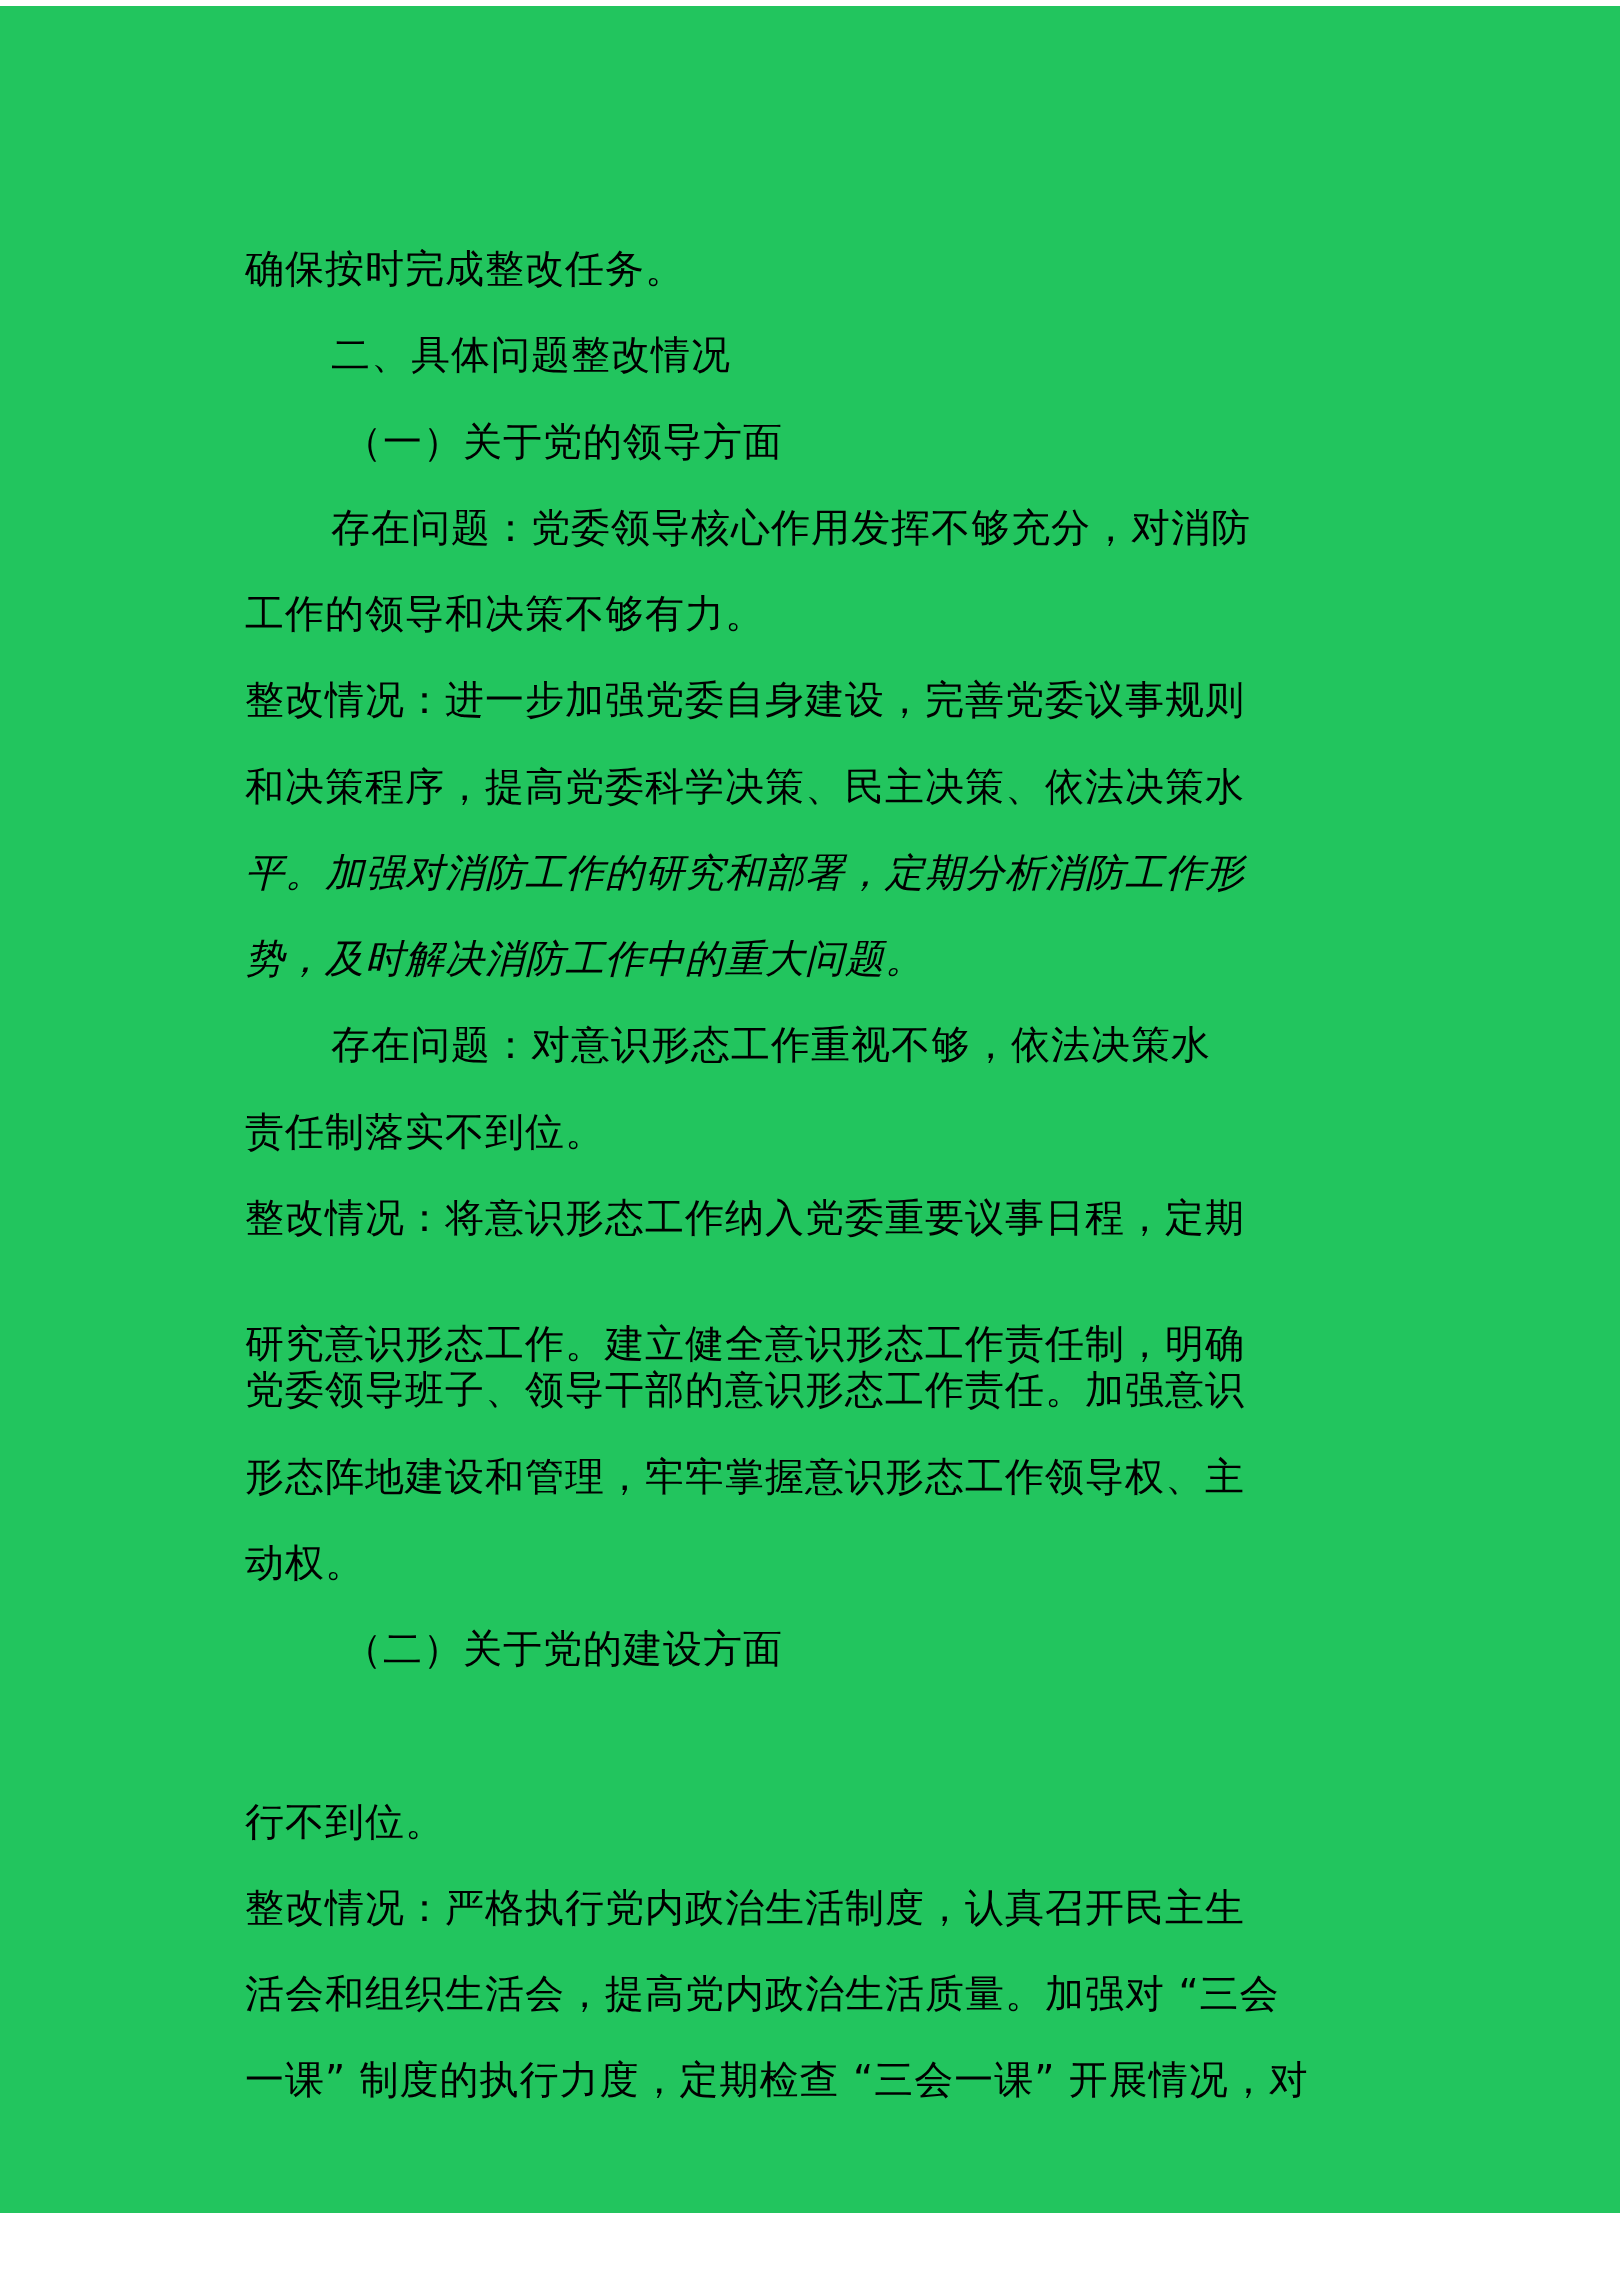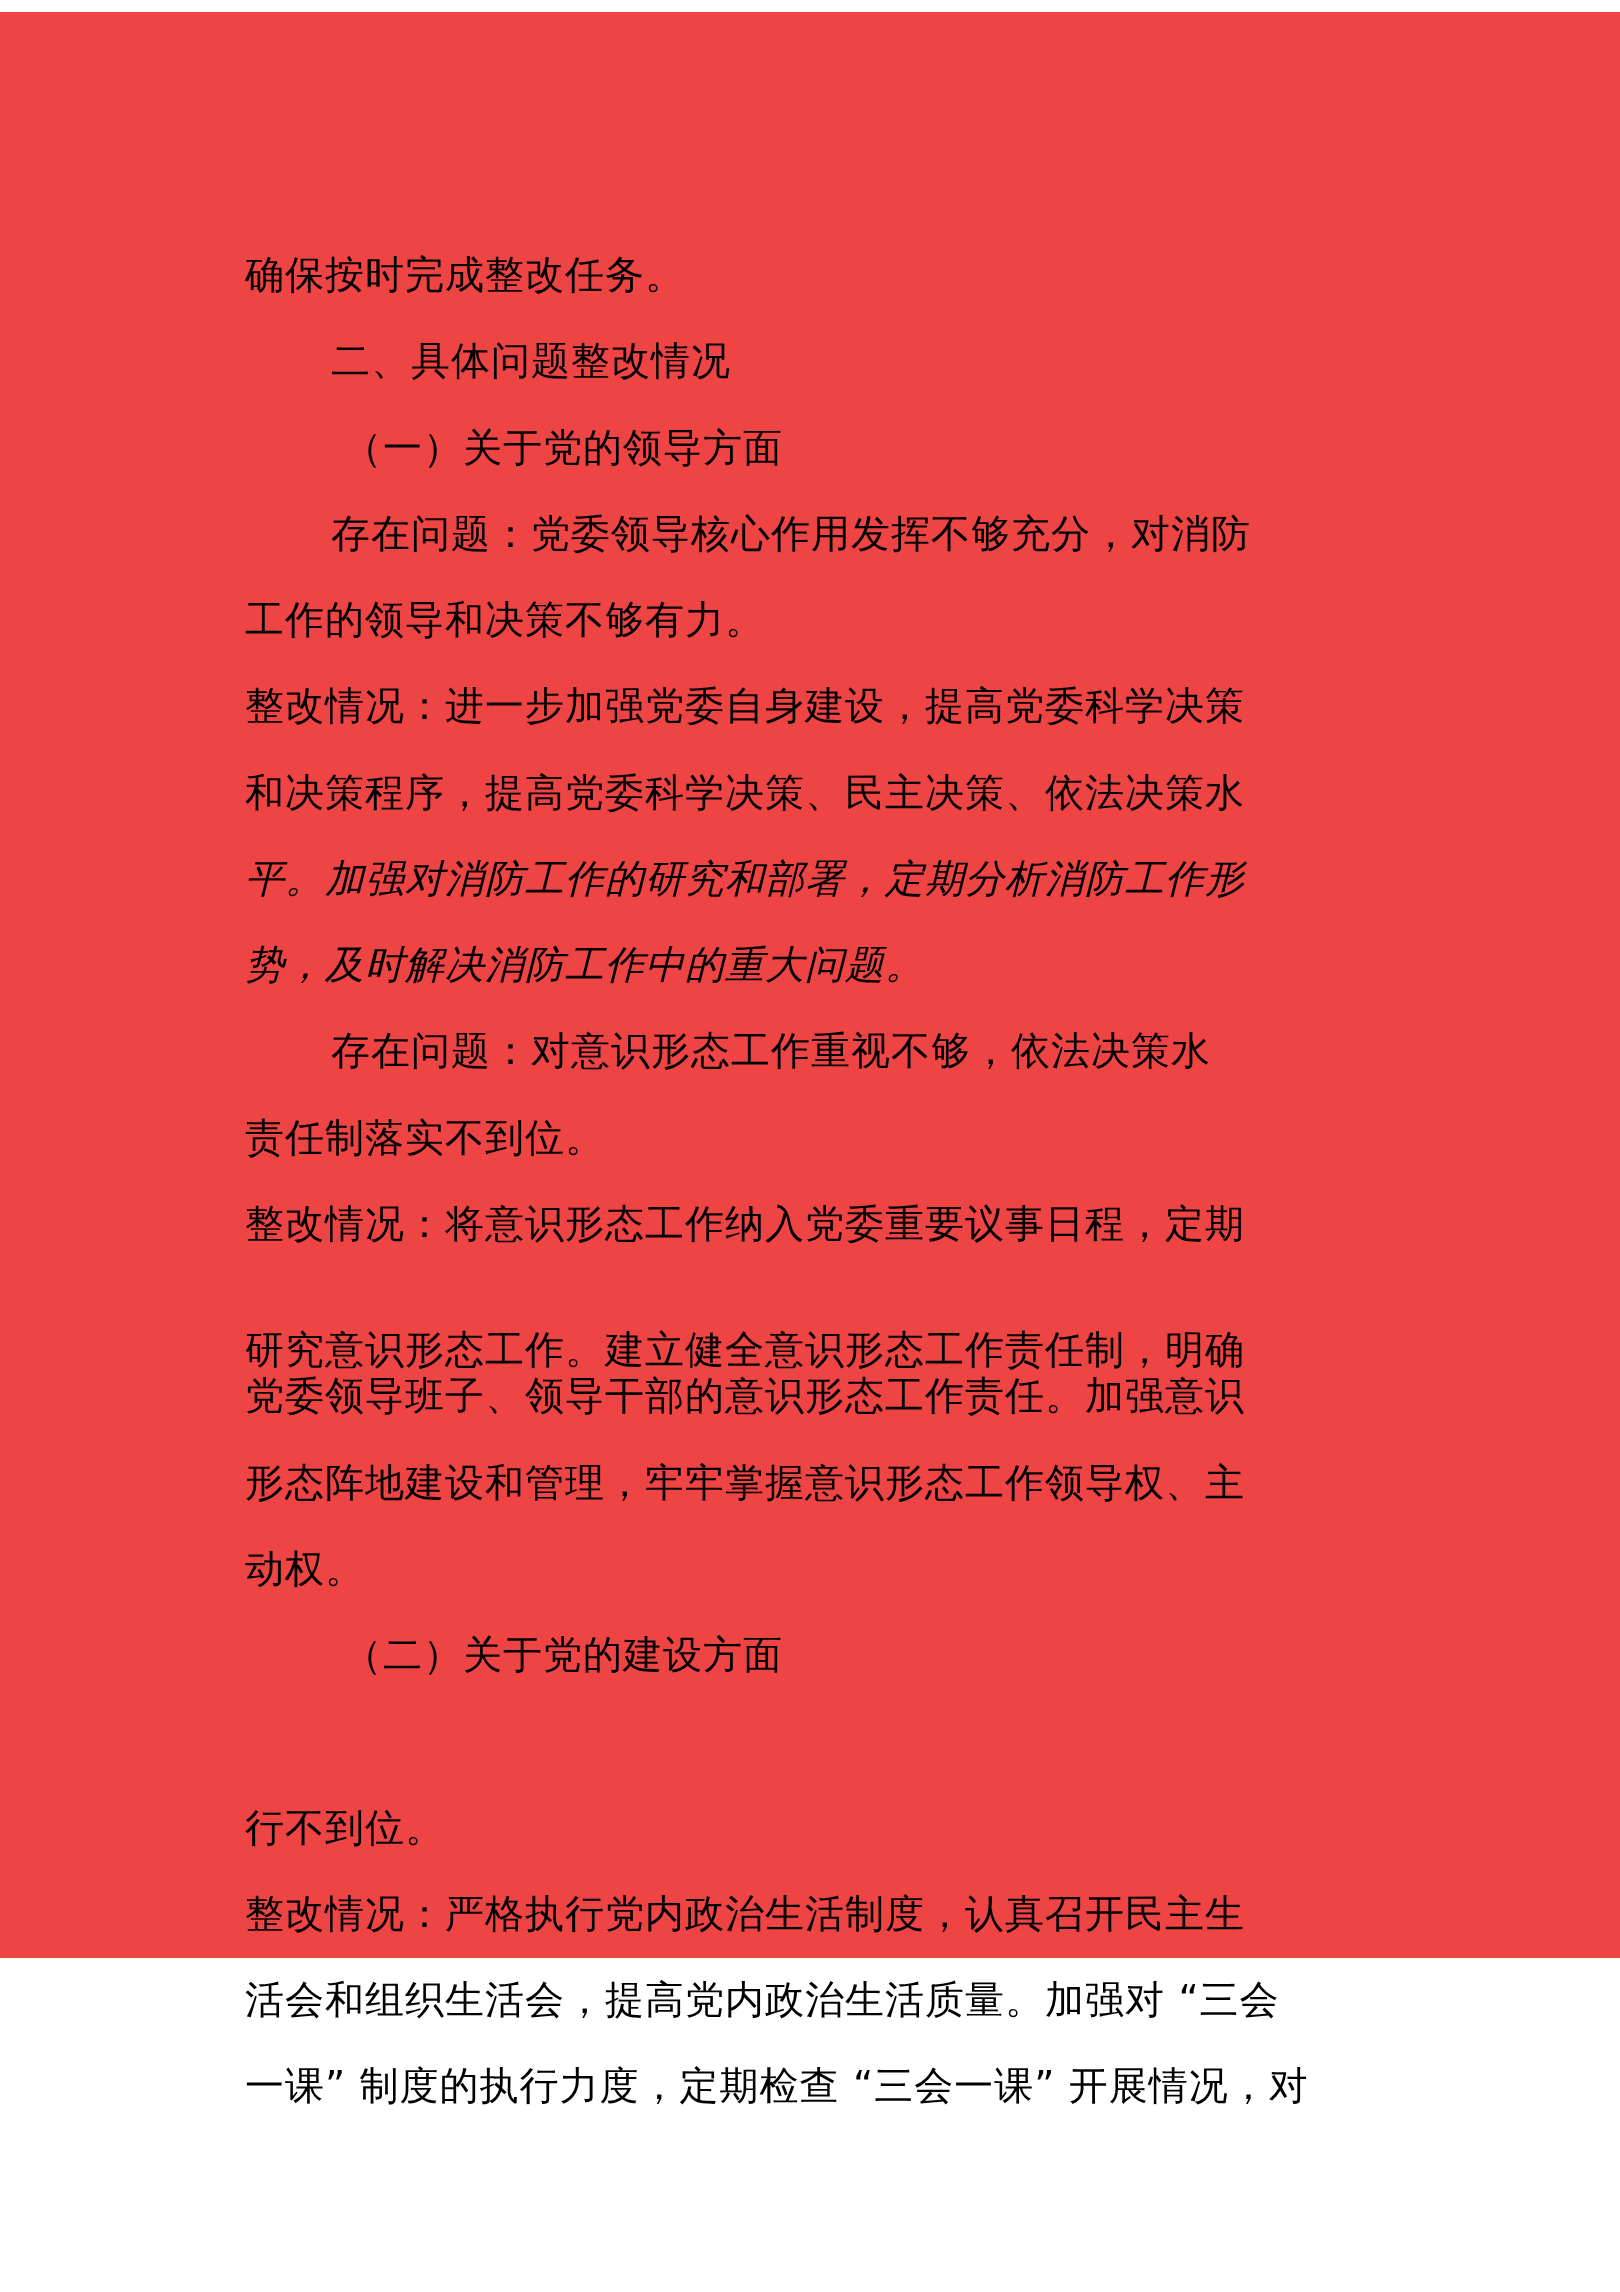--- a/index.html
+++ b/index.html
@@ -11,24 +11,24 @@
       width: 1620px;
       height: 2293px;
       position: relative;
       overflow: hidden;
       color: #000000;
       font-family: "DejaVu Sans", "Liberation Sans", sans-serif;
     }
     .page {
       position: absolute;
       left: 0;
-      top: 12px;
+      top: 6px;
       width: 1620px;
-      height: 1946px;
-      background: #ef4444;
+      height: 2207px;
+      background: #22c55e;
     }
     .line {
       position: absolute;
       left: 245px;
       font-size: 39px;
       line-height: 43px;
       white-space: nowrap;
       letter-spacing: 1px;
     }
     .indent2 { left: 331px; }
@@ -36,21 +36,21 @@
   </style>
 </head>
 <body>
 
 <div class="page">
   <div class="line" style="top:241px;">确保按时完成整改任务。</div>
   <div class="line indent2" style="top:327px;">二、具体问题整改情况</div>
   <div class="line indent2b" style="top:414px;font-family:Liberation Serif, serif;">（一）关于党的领导方面</div>
   <div class="line indent2" style="top:500px;">存在问题：党委领导核心作用发挥不够充分，对消防</div>
   <div class="line" style="top:586px;">工作的领导和决策不够有力。</div>
-  <div class="line" style="top:672px;">整改情况：进一步加强党委自身建设，提高党委科学决策</div>
+  <div class="line" style="top:672px;">整改情况：进一步加强党委自身建设，完善党委议事规则</div>
   <div class="line" style="top:759px;">和决策程序，提高党委科学决策、民主决策、依法决策水</div>
   <div class="line" style="top:845px;font-style:italic;">平。加强对消防工作的研究和部署，定期分析消防工作形</div>
   <div class="line" style="top:931px;font-style:italic;">势，及时解决消防工作中的重大问题。</div>
   <div class="line indent2" style="top:1017px;">存在问题：对意识形态工作重视不够，依法决策水</div>
   <div class="line" style="top:1104px;text-align:right;">责任制落实不到位。</div>
   <div class="line" style="top:1190px;">整改情况：将意识形态工作纳入党委重要议事日程，定期</div>
   <div class="line" style="top:1276px;margin-top:40px;">研究意识形态工作。建立健全意识形态工作责任制，明确</div>
   <div class="line" style="top:1362px;">党委领导班子、领导干部的意识形态工作责任。加强意识</div>
   <div class="line" style="top:1449px;">形态阵地建设和管理，牢牢掌握意识形态工作领导权、主</div>
   <div class="line" style="top:1535px;">动权。</div>

